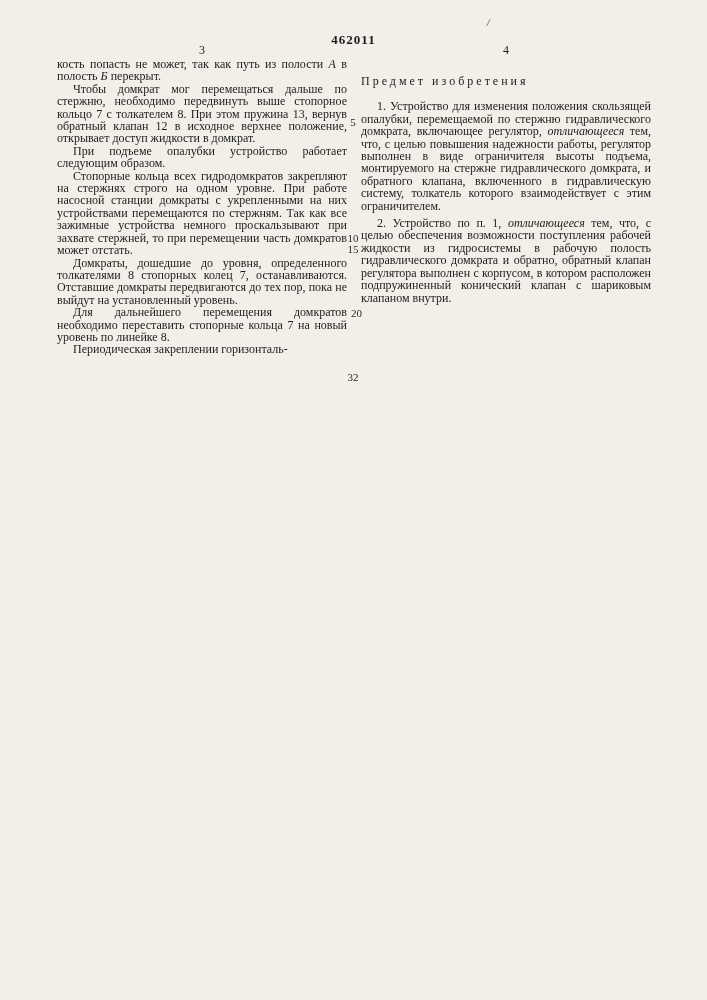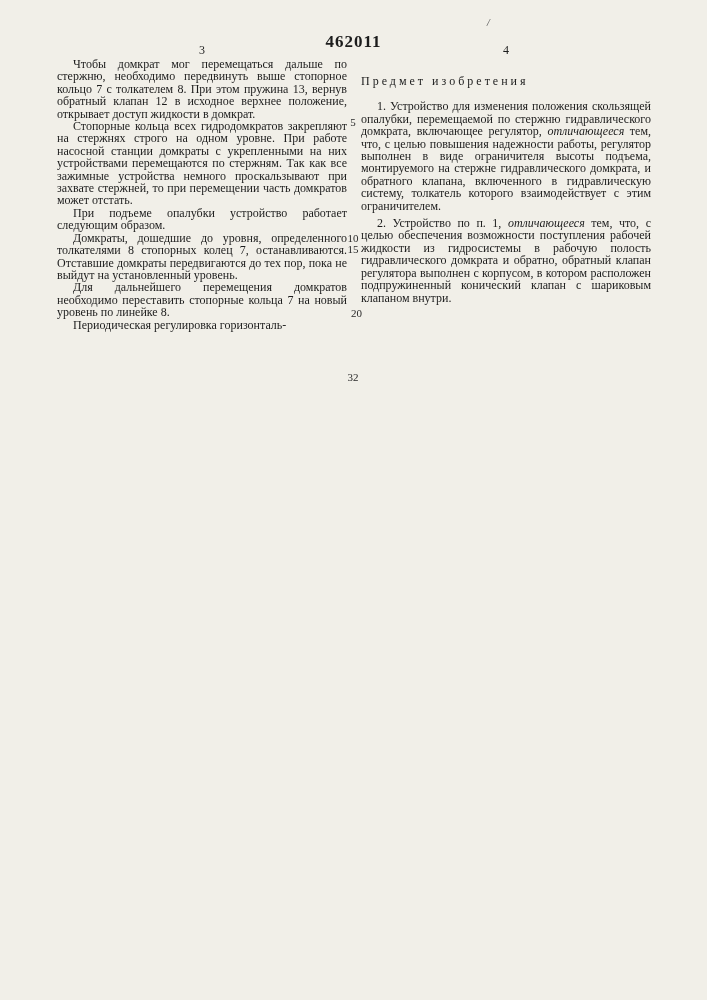--- a/index.html
+++ b/index.html
@@ -16,21 +16,21 @@
     color: #1c1c1c;
     overflow: hidden;
   }
   .patent-number {
     position: absolute;
     top: 32px;
     left: 0;
     width: 100%;
     text-align: center;
     font-weight: bold;
-    font-size: 17px;
+    font-size: 13px;
     letter-spacing: 1px;
   }
   .scan-artifact {
     position: absolute;
     top: 16px;
     left: 487px;
     font-size: 11px;
     color: #4a4a4a;
     transform: rotate(8deg);
   }
@@ -89,26 +89,27 @@
 
   <div class="patent-number">462011</div>
   <div class="scan-artifact">/</div>
 
   <div class="col-num col-num-left">3</div>
   <div class="col-num col-num-right">4</div>
 
   <div class="columns">
 
     <div class="column">
+      <p class="para no-indent"><span>кость попасть не может, так как путь из полости </span><em>А</em><span> в полость </span><em>Б</em><span> перекрыт.</span></p>
       <p class="para">Чтобы домкрат мог перемещаться дальше по стержню, необходимо передвинуть выше стопорное кольцо 7 с толкателем 8. При этом пружина 13, вернув обратный клапан 12 в исходное верхнее положение, открывает доступ жидкости в домкрат.</p>
+      <p class="para">При подъеме опалубки устройство работает следующим образом.</p>
       <p class="para">Стопорные кольца всех гидродомкратов закрепляют на стержнях строго на одном уровне. При работе насосной станции домкраты с укрепленными на них устройствами перемещаются по стержням. Так как все зажимные устройства немного проскальзывают при захвате стержней, то при перемещении часть домкратов может отстать.</p>
-      <p class="para">При подъеме опалубки устройство работает следующим образом.</p>
       <p class="para">Домкраты, дошедшие до уровня, определенного толкателями 8 стопорных колец 7, останавливаются. Отставшие домкраты передвигаются до тех пор, пока не выйдут на установленный уровень.</p>
       <p class="para">Для дальнейшего перемещения домкратов необходимо переставить стопорные кольца 7 на новый уровень по линейке 8.</p>
-      <p class="para">Периодическая регулировка горизонталь-</p>
+      <p class="para">Периодическая закреплении горизонталь-</p>
     </div>
 
     <div class="column">
       <p class="section-heading">Предмет изобретения</p>
       <p class="claim"><span>1. Устройство для изменения положения скользящей опалубки, перемещаемой по стержню гидравлического домкрата, включающее регулятор, </span><em>отличающееся</em><span> тем, что, с целью повышения надежности работы, регулятор выполнен в виде ограничителя высоты подъема, монтируемого на стержне гидравлического домкрата, и обратного клапана, включенного в гидравлическую систему, толкатель которого взаимодействует с этим ограничителем.</span></p>
       <p class="claim"><span>2. Устройство по п. 1, </span><em>отличающееся</em><span> тем, что, с целью обеспечения возможности поступления рабочей жидкости из  гидросистемы в рабочую полость гидравлического домкрата и обратно, обратный клапан регулятора выполнен с корпусом, в котором  расположен подпружиненный конический клапан с шариковым клапаном внутри.</span></p>
     </div>
 
   </div>
 

